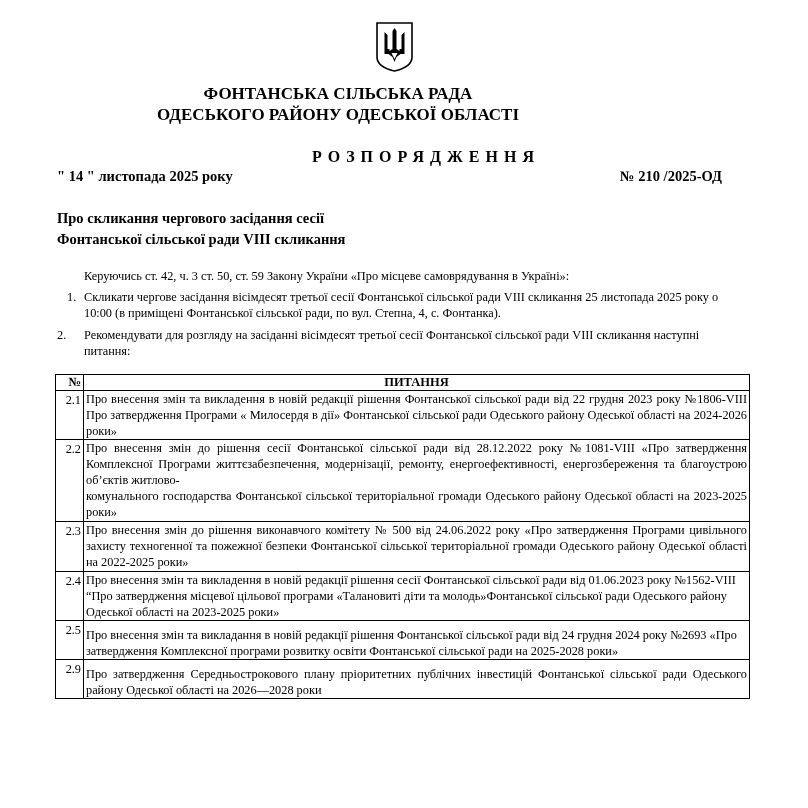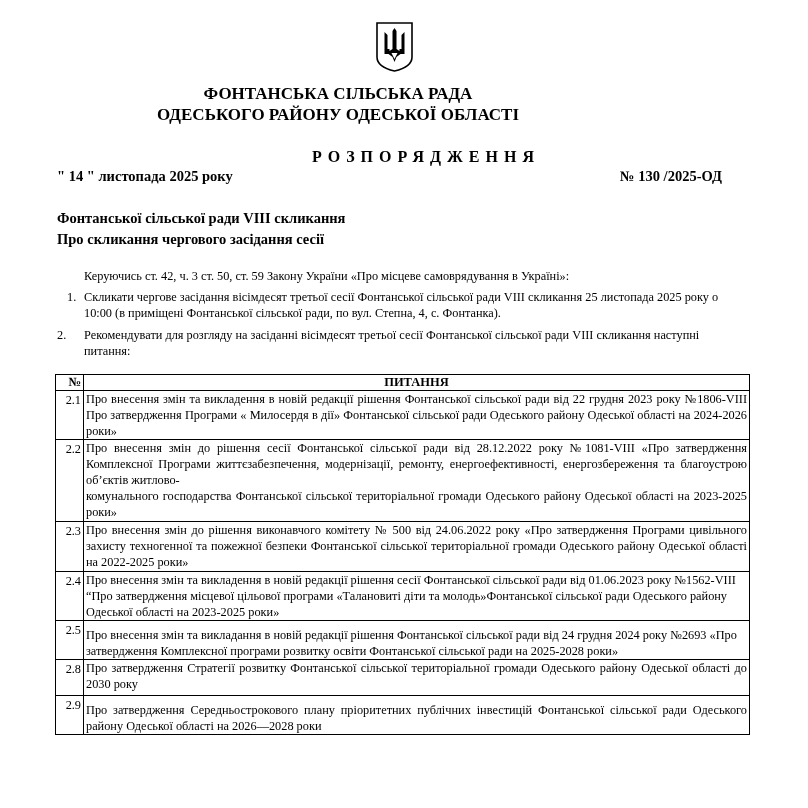--- a/index.html
+++ b/index.html
@@ -34,25 +34,25 @@
 <svg class="coat" viewBox="0 0 39 52">
   <path d="M2,2 H37 V36 Q37,46 19.5,50 Q2,46 2,36 Z" fill="#fff" stroke="#000" stroke-width="1.6"></path>
   <path d="M19.5,7 l2,3 v18 l3,2 v-2 h2 v-14 l3,-3 v22 h-4 l-4,3 l-2,5 l-2,-5 l-4,-3 h-4 v-22 l3,3 v14 h2 v2 l3,-2 v-18 z" fill="#000"></path>
   <path d="M16.5,32 h6 l-3,6 z" fill="#fff"></path>
 </svg>
 
 <div class="hdr hdr1">ФОНТАНСЬКА СІЛЬСЬКА РАДА</div>
 <div class="hdr hdr2">ОДЕСЬКОГО РАЙОНУ ОДЕСЬКОЇ ОБЛАСТІ</div>
 <div class="title">РОЗПОРЯДЖЕННЯ</div>
 <div class="date">" 14 " листопада 2025 року</div>
-<div class="num">№ 130 /2025-ОД</div>
+<div class="num">№ 210 /2025-ОД</div>
 
 <div class="subject">
+  <div>Про скликання чергового засідання сесії</div>
   <div>Фонтанської сільської ради VIII скликання</div>
-  <div>Про скликання чергового засідання сесії</div>
 </div>
 
 <div class="para p0">Керуючись ст. 42, ч. 3 ст. 50, ст. 59 Закону України «Про місцеве самоврядування в Україні»:</div>
 <div class="para p1-num">1.</div>
 <div class="para p1">Скликати чергове засідання вісімдесят третьої сесії Фонтанської сільської ради VIII скликання 25 листопада 2025 року о 10:00 (в приміщені Фонтанської сільської ради, по вул. Степна, 4, с. Фонтанка).</div>
 <div class="para p2-num">2.</div>
 <div class="para p2">Рекомендувати для розгляду на засіданні вісімдесят третьої сесії Фонтанської сільської ради VIII скликання наступні питання:</div>
 
 <table class="agenda">
   <tbody>
@@ -76,23 +76,19 @@
     <td class="c2">Про внесення змін до рішення виконавчого комітету № 500 від 24.06.2022 року «Про затвердження Програми цивільного захисту техногенної та пожежної безпеки Фонтанської сільської територіальної громади Одеського району Одеської області на 2022-2025 роки»</td>
   </tr>
   <tr class="row-2-4">
     <td class="c1">2.4</td>
     <td>Про внесення змін та викладення в новій редакції рішення сесії Фонтанської сільської ради від 01.06.2023 року №1562-VIII “Про затвердження місцевої цільової програми «Талановиті діти та молодь»Фонтанської сільської ради Одеського району Одеської області на 2023-2025 роки»</td>
   </tr>
   <tr class="row-2-5">
     <td class="c1">2.5</td>
     <td class="pad-top">Про внесення змін та викладання в новій редакції рішення Фонтанської сільської ради від 24 грудня 2024 року №2693 «Про затвердження Комплексної програми розвитку освіти Фонтанської сільської ради на 2025-2028 роки»</td>
   </tr>
-  <tr class="row-2-8">
-    <td class="c1">2.8</td>
-    <td class="c2">Про затвердження Стратегії розвитку Фонтанської сільської територіальної громади Одеського району Одеської області до 2030 року</td>
-  </tr>
   <tr class="row-2-9">
     <td class="c1">2.9</td>
     <td class="c2 pad-top">Про затвердження Середньострокового плану пріоритетних публічних інвестицій Фонтанської сільської ради Одеського району Одеської області на 2026—2028 роки</td>
   </tr>
 
 </tbody>
   </table>
 
 </body></html>

